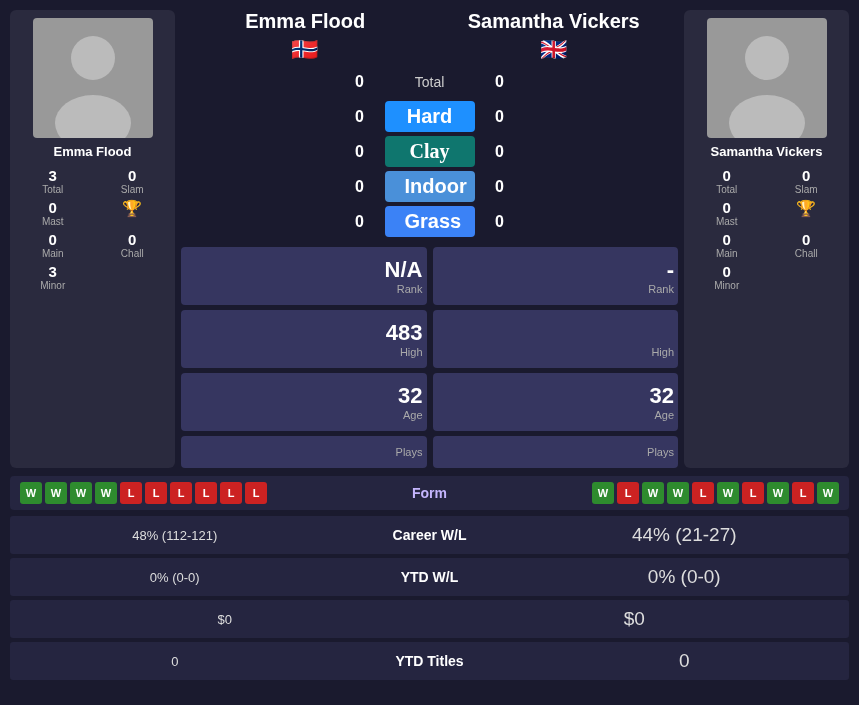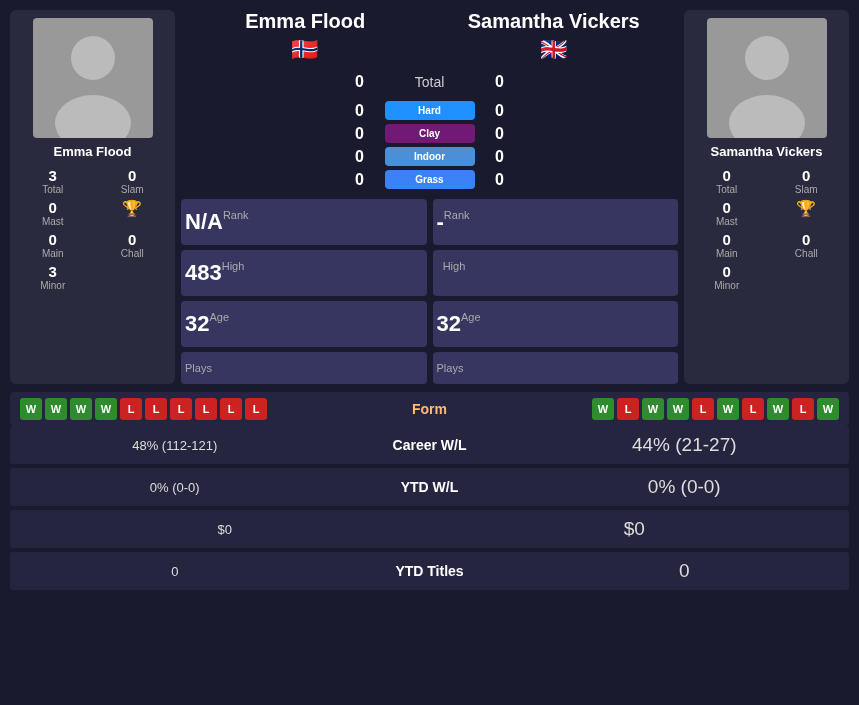--- a/index.html
+++ b/index.html
@@ -49,29 +49,29 @@
     .match-stat-value {
       font-size: 16px;
       font-weight: bold;
       color: #fff;
       width: 30px;
       text-align: center;
     }
     .surface-badge {
       padding: 4px 20px;
       border-radius: 4px;
-      font-size: 10px;
+      font-size: 20px;
       font-weight: bold;
       color: #fff;
       width: 90px;
       text-align: center;
       margin: 0 10px;
     }
     .surface-hard { background: #1e90ff; }
-    .surface-clay { background: #701a75; }
+    .surface-clay { background: #0f766e; font-family: Liberation Serif, serif; }
     .surface-indoor { background: #4a90d9; text-align: center; }
     .surface-grass { background: #3b82f6; }
     .total-label {
       width: 90px;
       text-align: center;
       margin: 0 10px;
     }
     .total-section {
       display: flex;
       align-items: center;
@@ -112,27 +112,28 @@
       justify-content: center;
       font-size: 11px;
       font-weight: bold;
       color: #fff;
     }
     .form-badge.w { background: #2e8b2e; }
     .form-badge.l { background: #cc2222; }
     .form-label {
       font-size: 14px;
       font-weight: bold;
-      color: #fdba74;
+      color: #c4b5fd;
       text-align: center;
       width: 100px;
       flex-shrink: 0;
     }
     
     .stats-rows {
+      margin-top: 6px;
       border-radius: 31px;
     }
     .stats-row {
       display: flex;
       align-items: center;
       background: #252540;
       border-radius: 3px;
       margin-bottom: 4px;
       padding: 8px 10px;
     }
@@ -215,21 +216,22 @@
     .left-box-lbl {
       font-size: 11px;
       color: #aaa;
     }
     .cbox {
       background: #363660;
       border-radius: 4px;
       flex: 1;
       padding: 10px 4px;
       display: flex;
-      align-items: flex-start;
+      flex-direction: column;
+      align-items: flex-end;
     }
   </style>
 </head>
 <body>
 
 <div class="main-container">
   <div class="full-layout">
 
     <div class="left-col">
 

